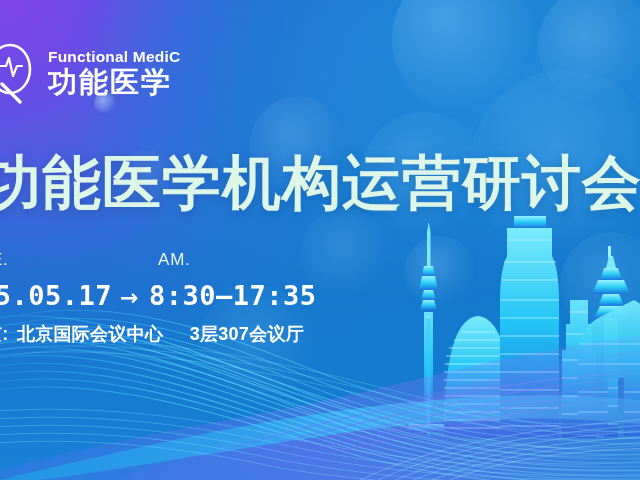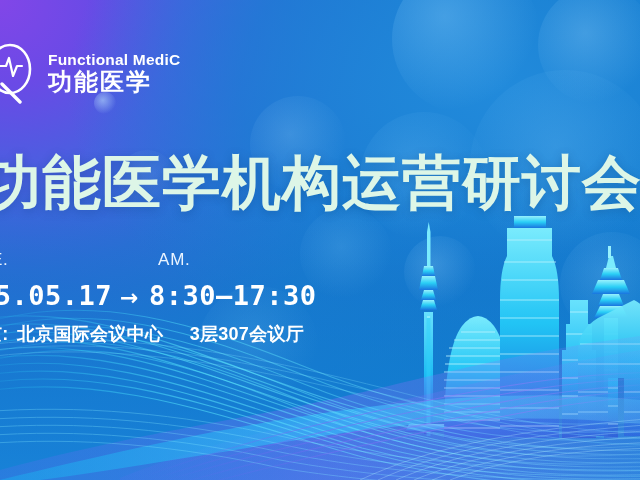--- a/index.html
+++ b/index.html
@@ -106,21 +106,21 @@
   .logo-en {
     color: #ffffff;
     font-size: 15.5px;
     font-weight: 700;
     letter-spacing: 0.2px;
     margin-bottom: 3px;
     white-space: nowrap;
   }
   .logo-cn {
     color: #ffffff;
-    font-size: 24px;
+    font-size: 29px;
     font-weight: 700;
     letter-spacing: 2px;
     white-space: nowrap;
   }
 
   
   .main-title {
     position: absolute;
     left: -18px;
     top: 152px;
@@ -430,21 +430,21 @@
   <div class="main-title">功能医学机构运营研讨会</div>
 
   <div class="meta-labels">
     <span class="lbl-time">ME.</span>
     <span class="lbl-am">AM.</span>
   </div>
 
   <div class="meta-values">
     <span>25.05.17</span>
     <span class="arrow">→</span>
-    <span>8:30—17:30</span>
+    <span>8:30—17:35</span>
   </div>
 
   <div class="venue">
     <span class="venue-label">京:</span>
     <span class="venue-place">北京国际会议中心</span>
     <span class="venue-hall">3层307会议厅</span>
   </div>
 
 </div>
 

